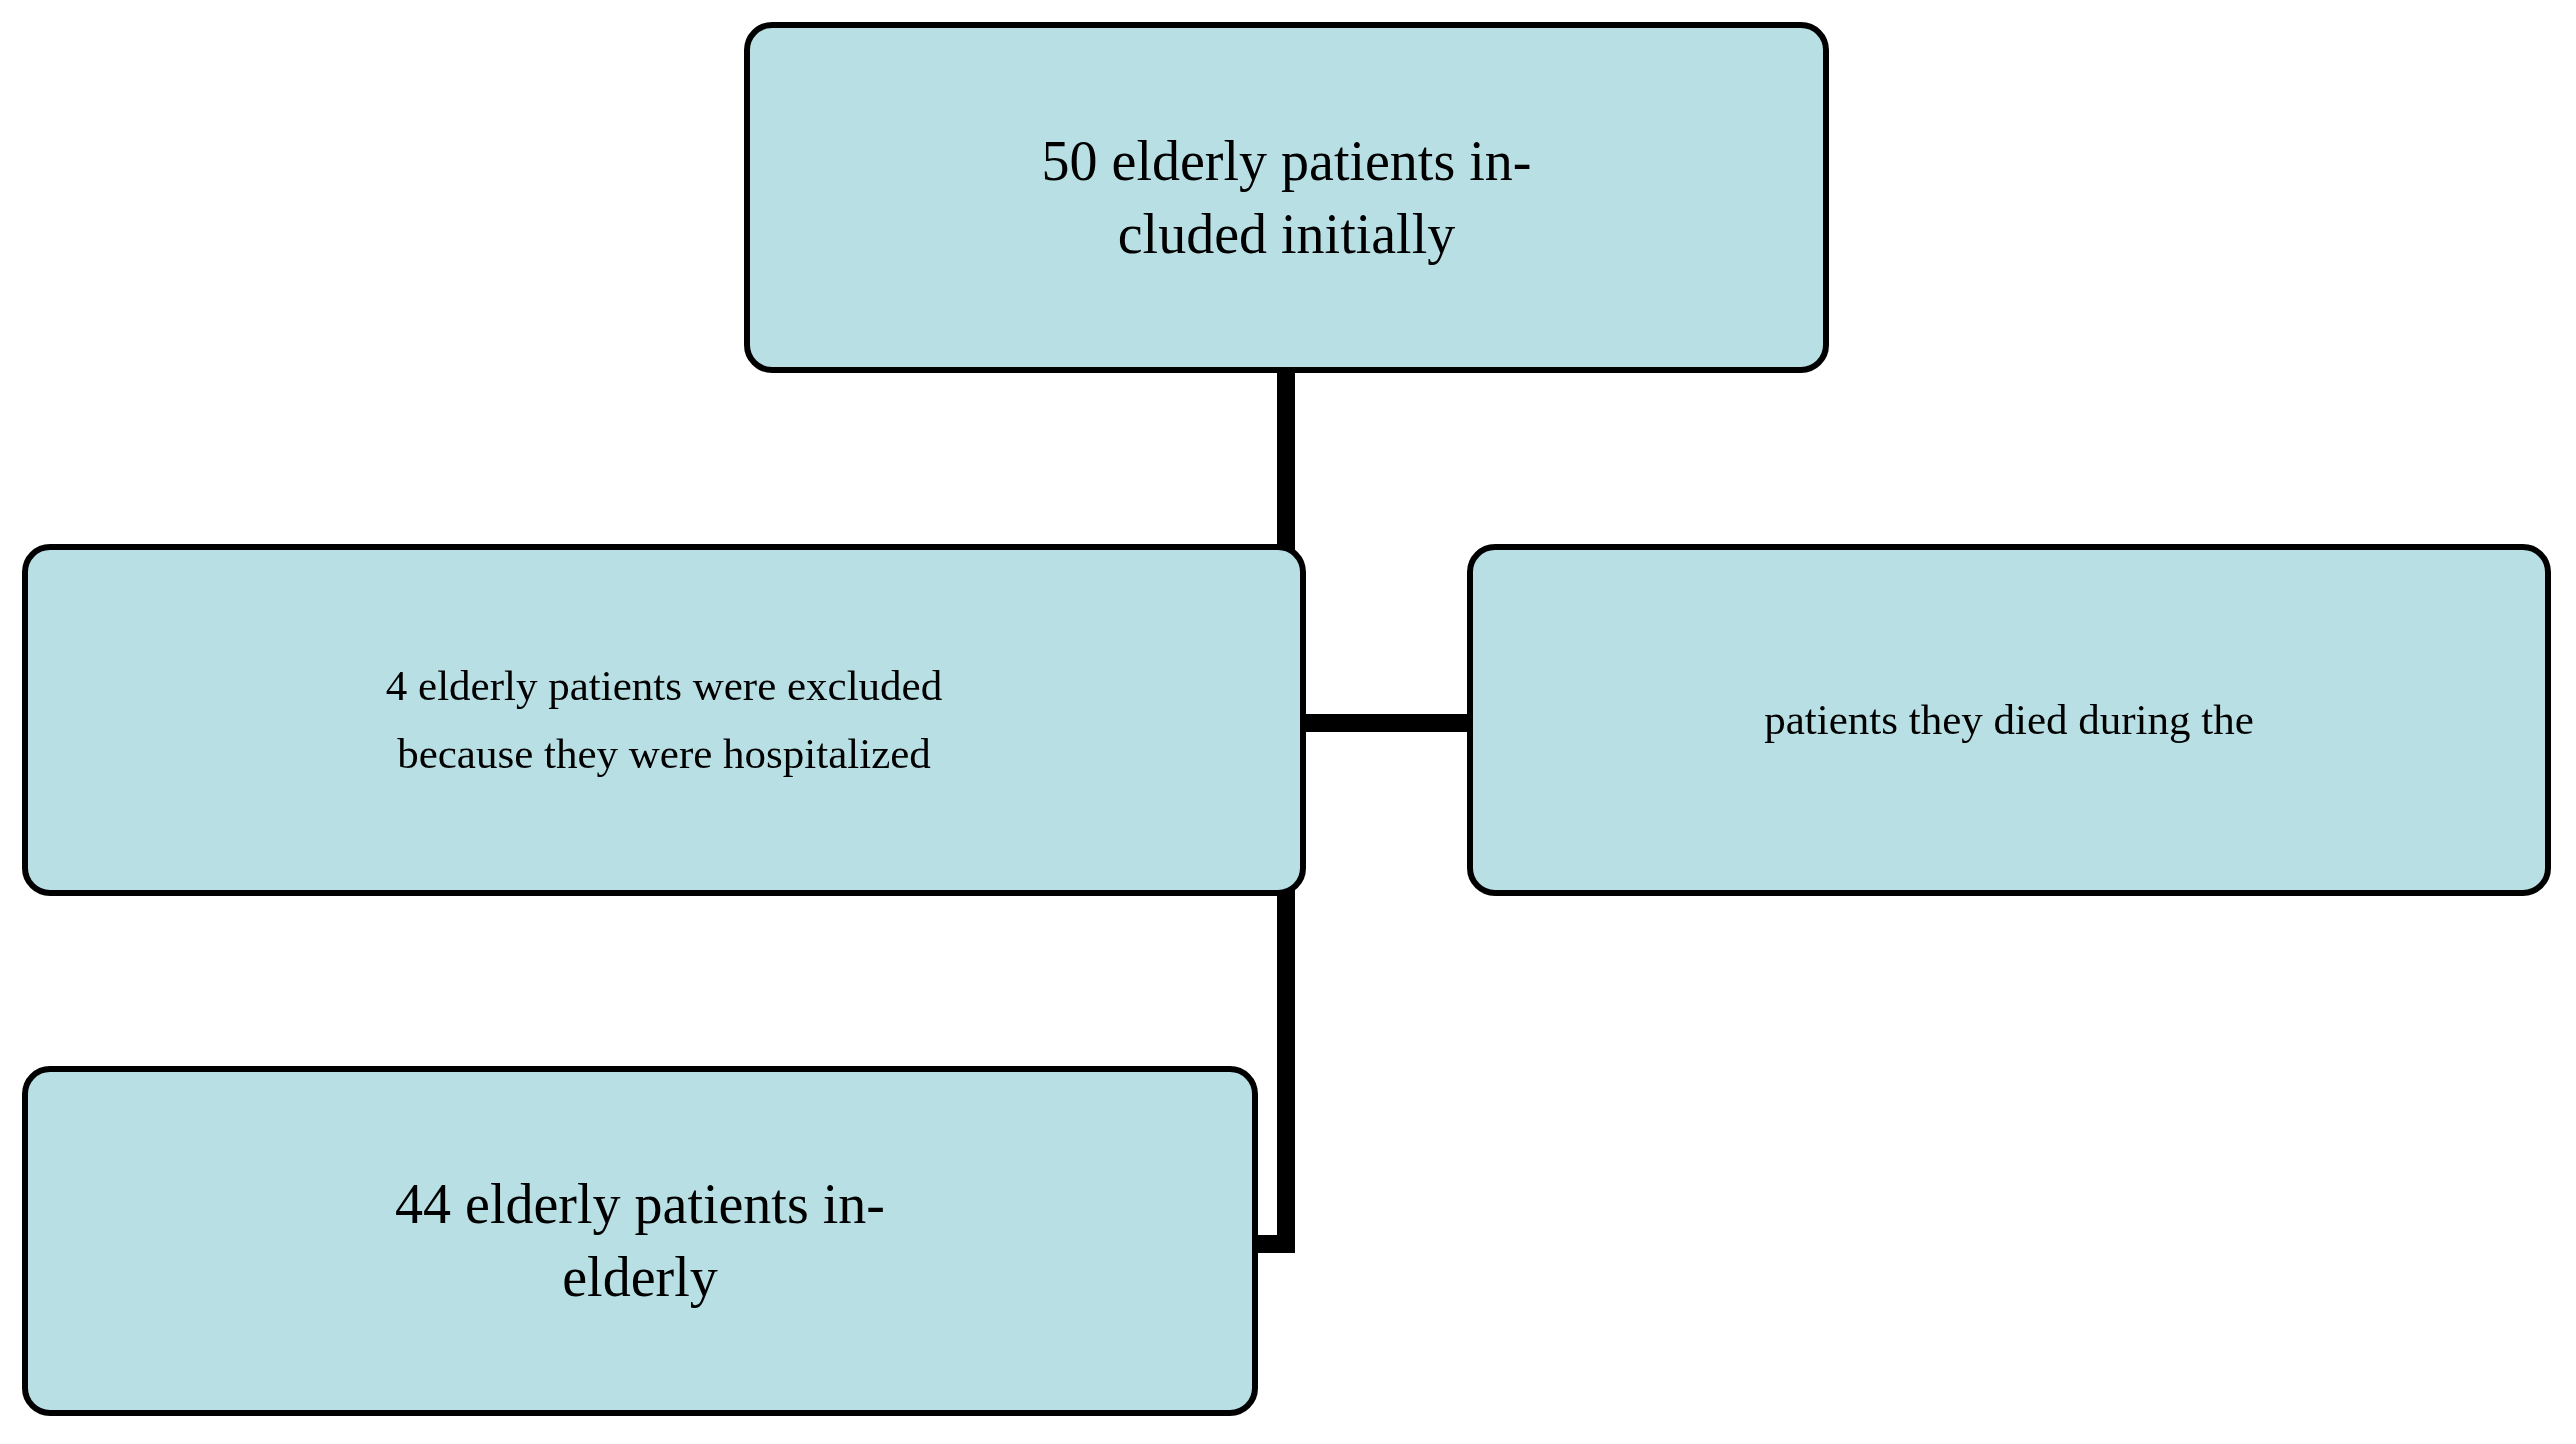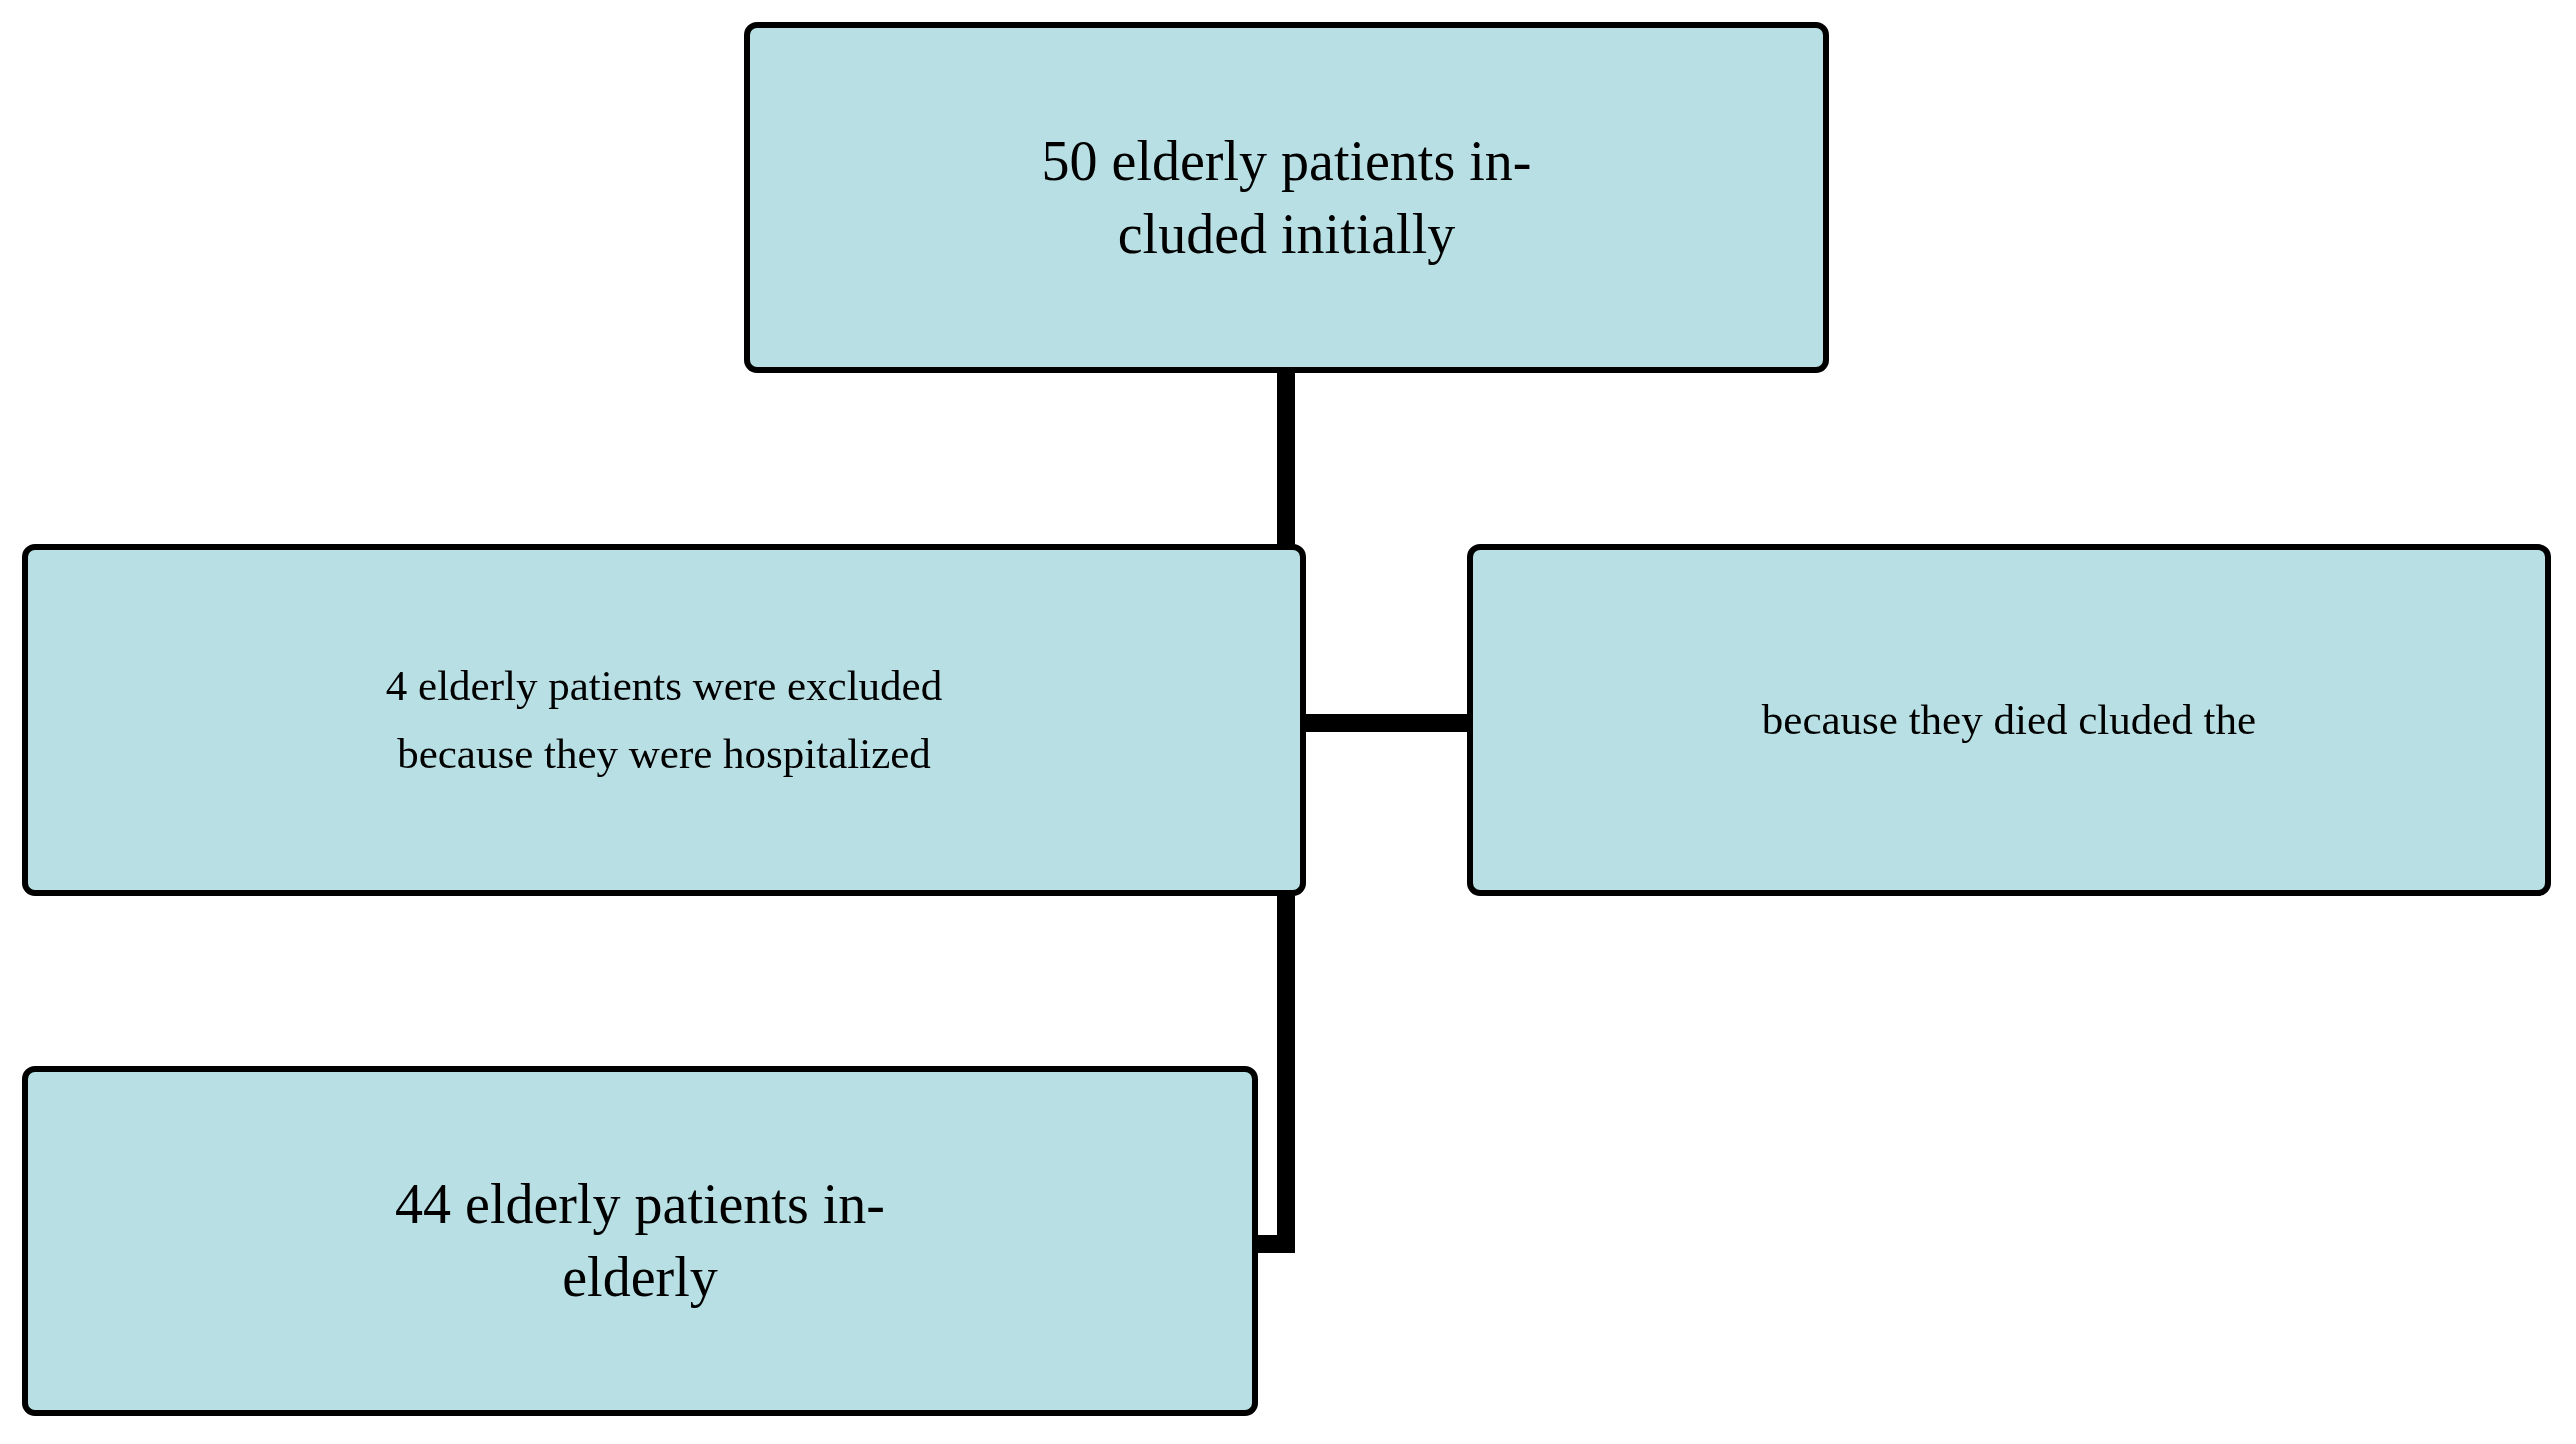--- a/index.html
+++ b/index.html
@@ -45,21 +45,21 @@
     width: 196px;
     height: 17.6px;
   }
 
   
   .node {
     position: absolute;
     box-sizing: border-box;
     background: #b8dfe3;
     border: 6.2px solid #000000;
-    border-radius: 13px;
+    border-radius: 28px;
     display: flex;
     flex-direction: column;
     align-items: center;
     justify-content: center;
     text-align: center;
     color: #000000;
     padding: 8.8px 26.4px;
   }
   .node .line {
     display: block;
@@ -113,21 +113,21 @@
     <span class="line">50 elderly patients in-</span>
     <span class="line">cluded initially</span>
   </div>
 
   <div class="node" id="node-excluded-hospitalized">
     <span class="line">4 elderly patients were excluded</span>
     <span class="line">because they were hospitalized</span>
   </div>
 
   <div class="node" id="node-excluded-died">
-    <span class="line">because they died cluded the</span>
+    <span class="line">patients they died during the</span>
   </div>
 
   <div class="node" id="node-included-final">
     <span class="line">44 elderly patients in-</span>
     <span class="line">elderly</span>
   </div>
 
 </div>
 
 

